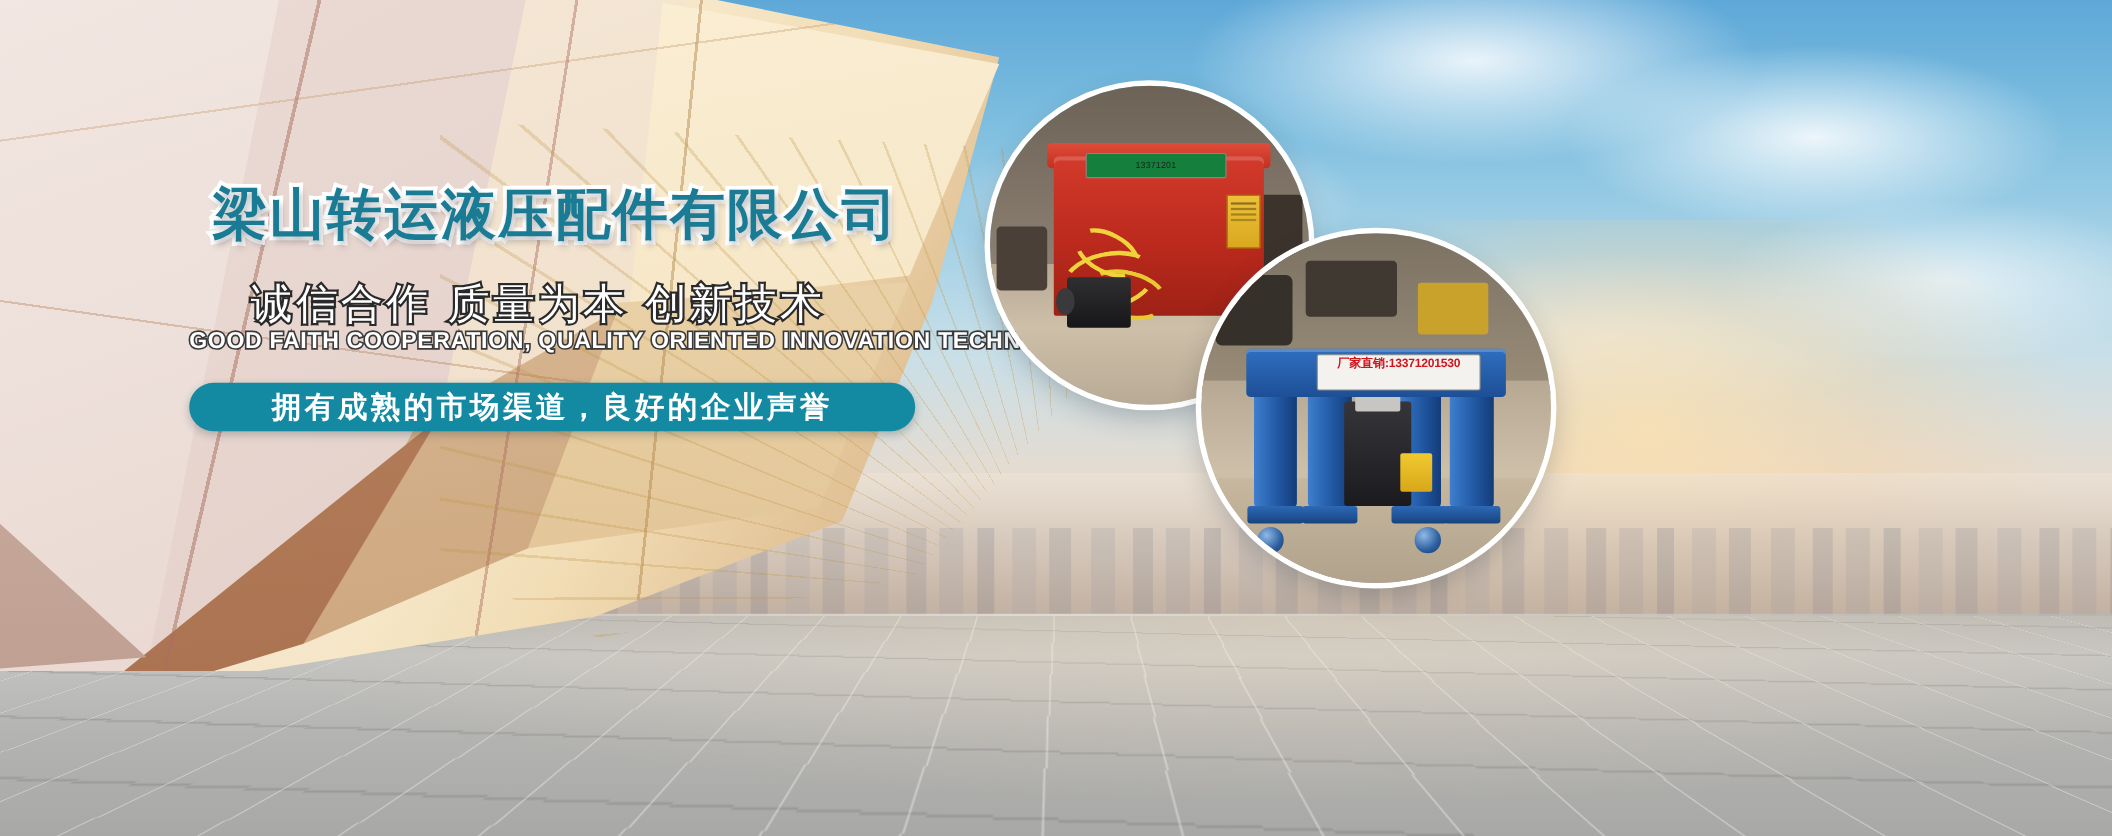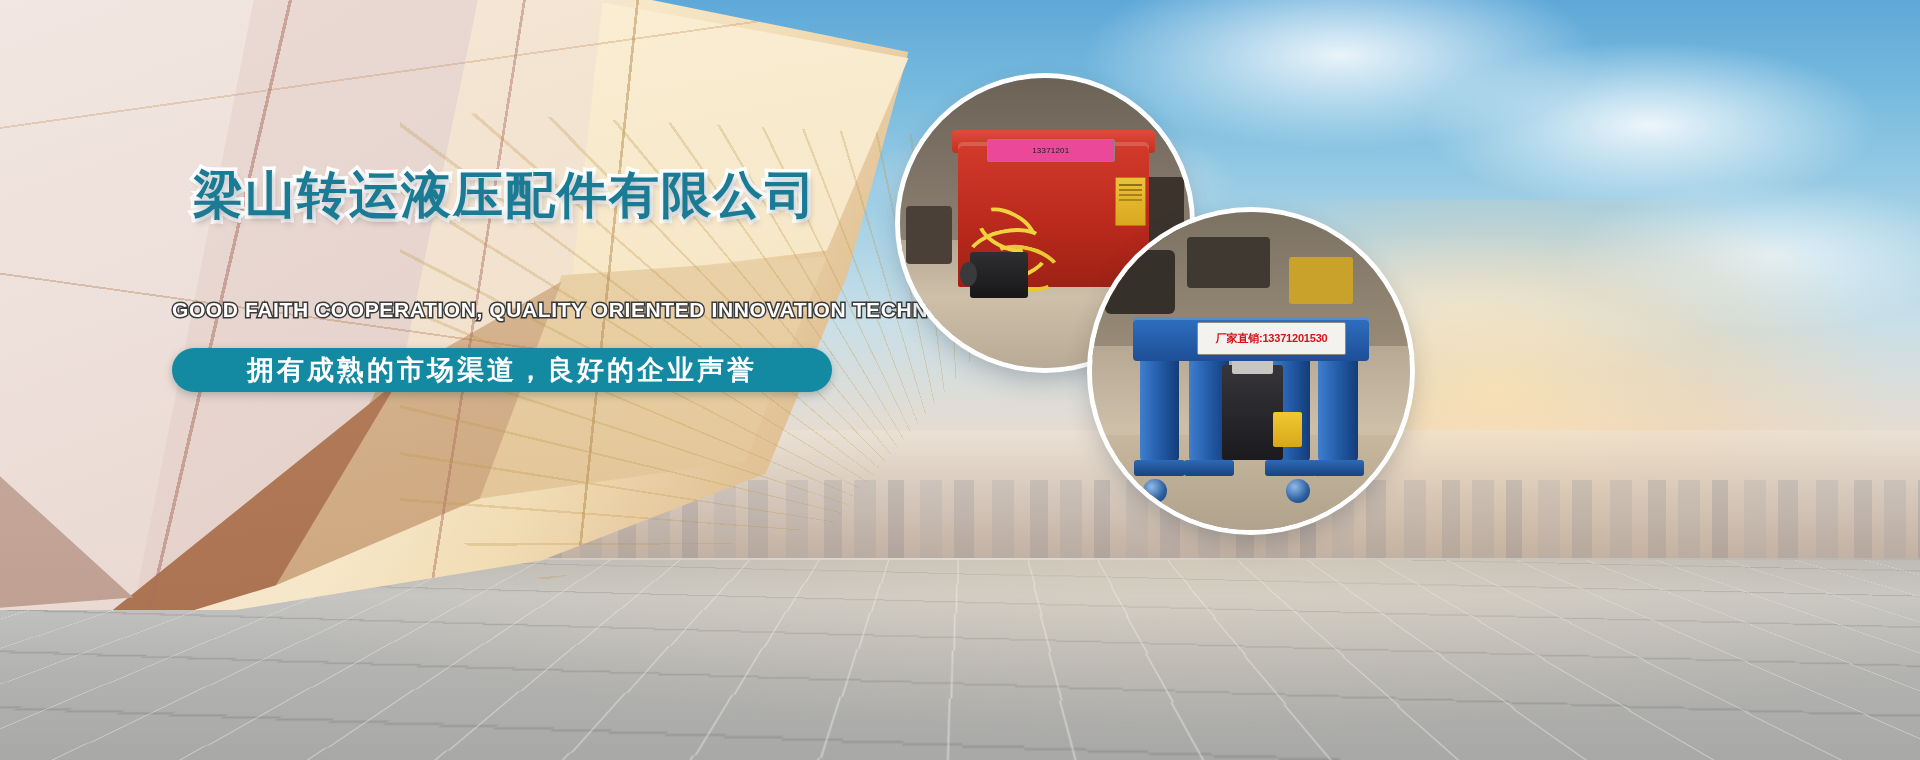--- a/index.html
+++ b/index.html
@@ -145,21 +145,21 @@
     background:linear-gradient(to bottom,#d33a2b,#bb2a1d 55%,#9e2115);
     border-radius:5px 5px 2px 2px;
     box-shadow:inset 0 4px 0 rgba(255,255,255,.18);
   }
   .red-top{
     position:absolute; left:18%; top:18%; width:70%; height:8%;
     background:linear-gradient(to bottom,#e04c3a,#c3301f); border-radius:4px;
   }
   .red-label{
     position:absolute; left:30%; top:21%; width:44%; height:8%;
-    background:#ec4899; border:1px solid #8d857b; border-radius:2px;
+    background:#15803d; border:1px solid #8d857b; border-radius:2px;
     display:flex; align-items:center; justify-content:center;
     font-size:8px; color:#1d1d1d; letter-spacing:.2px; white-space:nowrap; overflow:hidden;
     font-family:"Liberation Sans",sans-serif;
   }
   .yellow-tag{
     position:absolute; left:74%; top:34%; width:11%; height:17%;
     background:linear-gradient(to bottom,#ecc13a,#d9a81f);
     border:1px solid #a8810f; border-radius:1px;
   }
   .yellow-tag:after{
@@ -185,21 +185,21 @@
 
   
   .blue-frame{
     position:absolute; left:13%; top:33%; width:74%; height:14%;
     background:linear-gradient(to bottom,#2f6fc0,#1d4f96);
     border-radius:4px; box-shadow:inset 0 3px 0 rgba(255,255,255,.2);
   }
   .blue-plate{
     position:absolute; left:33%; top:34.5%; width:47%; height:10.5%;
     background:#f3f2ee; border:1px solid #8b8b85; border-radius:2px;
-    display:flex; align-items:center; justify-content:center; overflow:hidden;
+    display:flex; align-items:flex-start; justify-content:center; overflow:hidden;
   }
   .blue-plate span{
     font-size:11px; font-weight:bold; color:#d2131a; white-space:nowrap;
     letter-spacing:-.2px; font-family:"Liberation Sans",sans-serif;
   }
   .leg{
     position:absolute; width:12.5%; height:34%;
     background:linear-gradient(to right,#3f7fcd 0%,#2b66b4 35%,#1c4f96 70%,#143c77 100%);
     border-radius:6px;
   }
@@ -366,20 +366,21 @@
       <div class="caster w2"></div>
       <div class="blue-frame"></div>
       <div class="blue-plate">
         <span>厂家直销:13371201530</span>
       </div>
     </div>
   </div>
 
   <div class="text-block">
     <div class="company-title">梁山转运液压配件有限公司</div>
+    <div class="slogan">诚信合作 质量为本 创新技术</div>
     <div class="slogan-en">GOOD FAITH COOPERATION, QUALITY ORIENTED INNOVATION TECHNOLOGY</div>
 
     <div class="pill">
       <span>拥有成熟的市场渠道，良好的企业声誉</span>
     </div>
 
   </div>
 
 </div>
 

